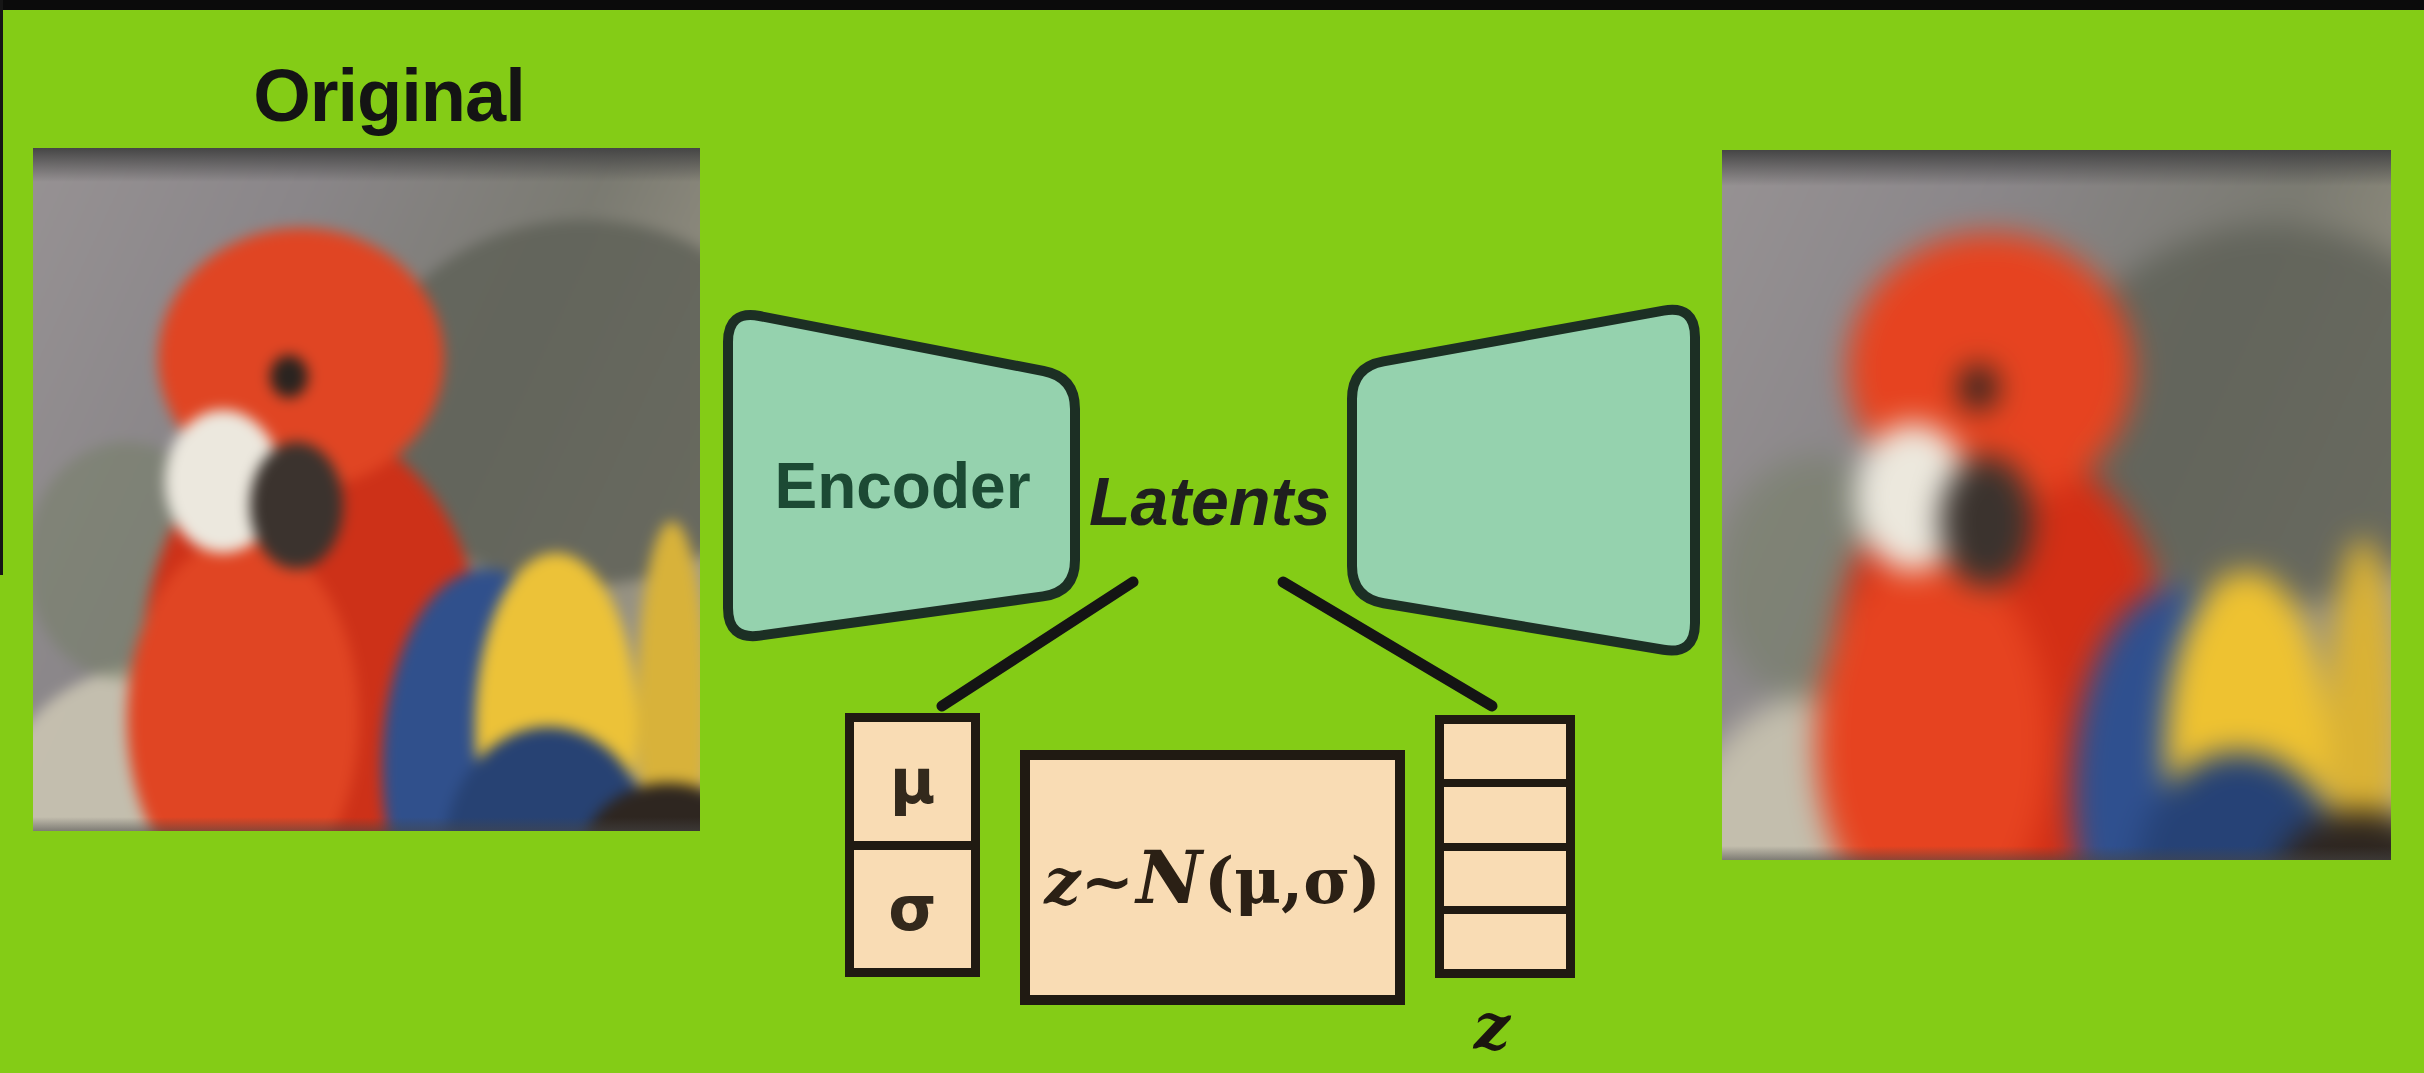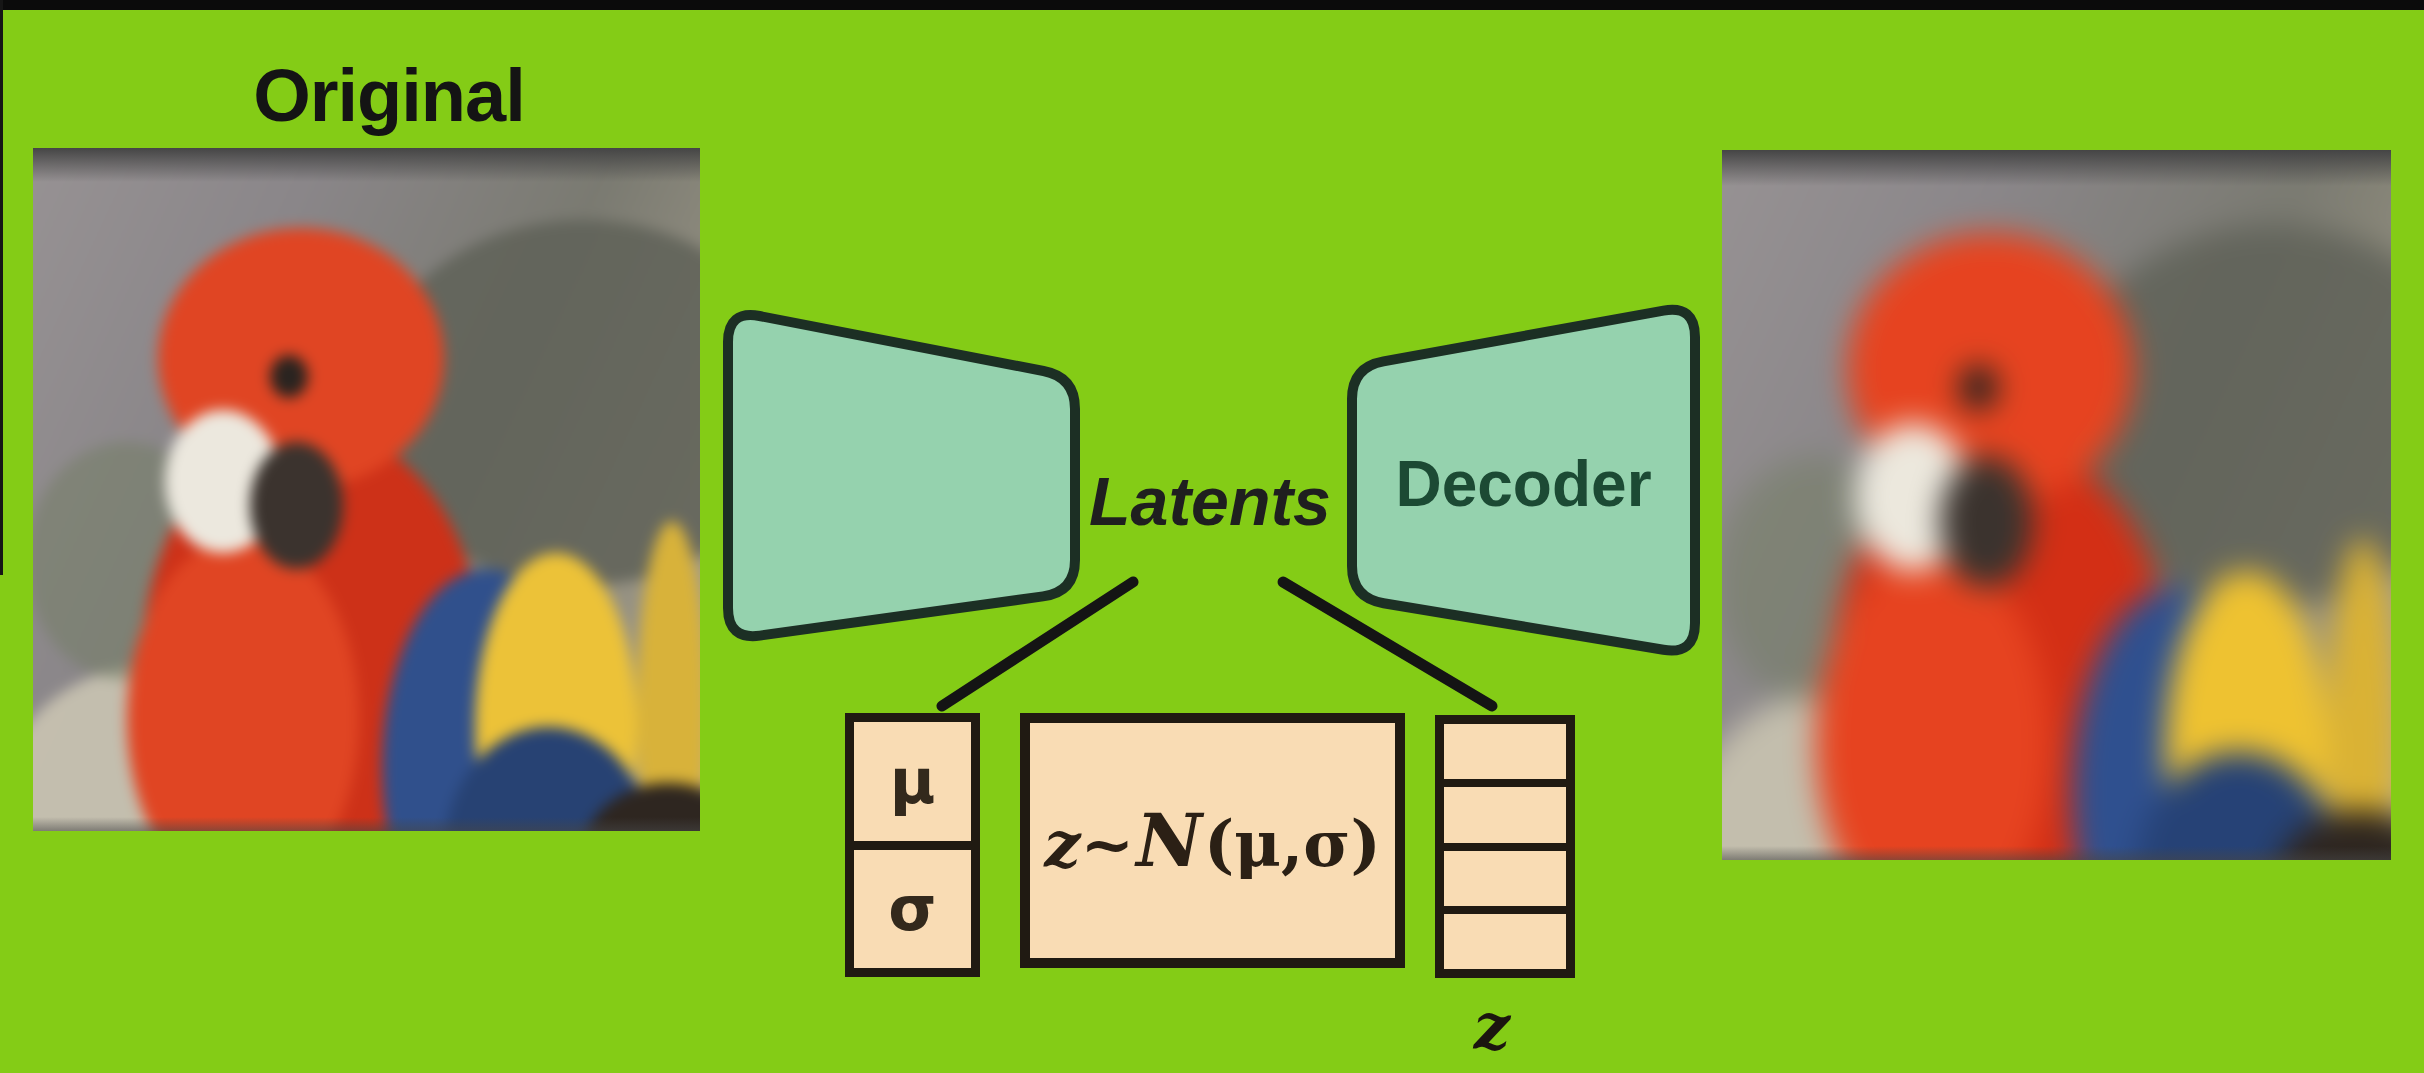--- a/index.html
+++ b/index.html
@@ -76,21 +76,21 @@
   .stat-box{
     position:absolute;left:845px;top:713px;width:135px;height:264px;box-sizing:border-box;
     border:9px solid var(--box-border,#201a12);background:var(--box-border,#201a12);
     display:flex;flex-direction:column;gap:9px;
   }
   .stat-cell{
     flex:1;background:var(--peach-fill,#f9dcb4);display:flex;align-items:center;justify-content:center;
     font-family:"DejaVu Sans",sans-serif;font-size:62px;font-weight:700;color:#33291c;
   }
   .formula-box{
-    position:absolute;left:1020px;top:713px;width:385px;height:255px;box-sizing:border-box;
+    position:absolute;left:1020px;top:750px;width:385px;height:255px;box-sizing:border-box;
     border:10px solid var(--box-border,#201a12);background:var(--peach-fill,#f9dcb4);
     display:flex;align-items:center;justify-content:center;
   }
   .formula{
     font-family:"DejaVu Serif",serif;font-size:64px;font-weight:700;color:#2b2015;white-space:nowrap;
   }
   .formula .it{font-style:italic;}
   .formula .script-n{font-style:italic;font-size:72px;padding:0 2px;}
   .z-stack{
     position:absolute;left:1435px;top:715px;width:140px;height:263px;box-sizing:border-box;
@@ -153,21 +153,21 @@
 
   <svg class="diagram-svg" viewBox="0 0 2424 1073">
     <path class="shape-green" d="M 759.5 316 L 1043.5 371 Q 1075 377 1075 409 L 1075 560 Q 1075 592 1043 596.4
          L 760 635.6 Q 728 640 728 608 L 728 342 Q 728 310 759.5 316 Z"></path>
     <path class="shape-green" d="M 1383.5 361.3 L 1663.5 310.7 Q 1695 305 1695 337 L 1695 623 Q 1695 655 1663.4 649.8
          L 1383.6 603.2 Q 1352 598 1352 566 L 1352 399 Q 1352 367 1383.5 361.3 Z"></path>
     <line class="connector" x1="1133" y1="582" x2="942" y2="706"></line>
     <line class="connector" x1="1283" y1="582" x2="1492" y2="706"></line>
   </svg>
 
-  <div class="shape-label decoder-label">Decoder</div>
+  <div class="shape-label encoder-label">Encoder</div>
   <div class="latents-label">Latents</div>
 
   <div class="stat-box">
     <div class="stat-cell">μ</div>
     <div class="stat-cell">σ</div>
   </div>
 
   <div class="formula-box">
     <div class="formula">
       <span class="it">z</span><span>~</span><span class="script-n">N</span><span>(μ,σ)</span>

